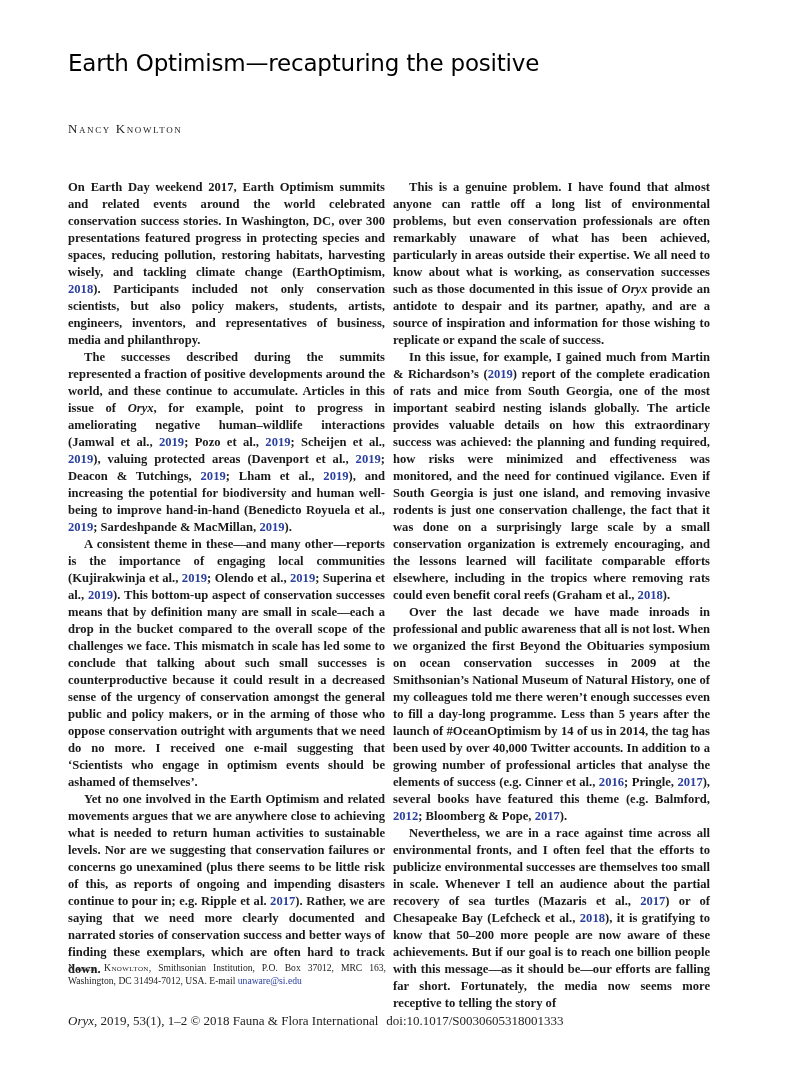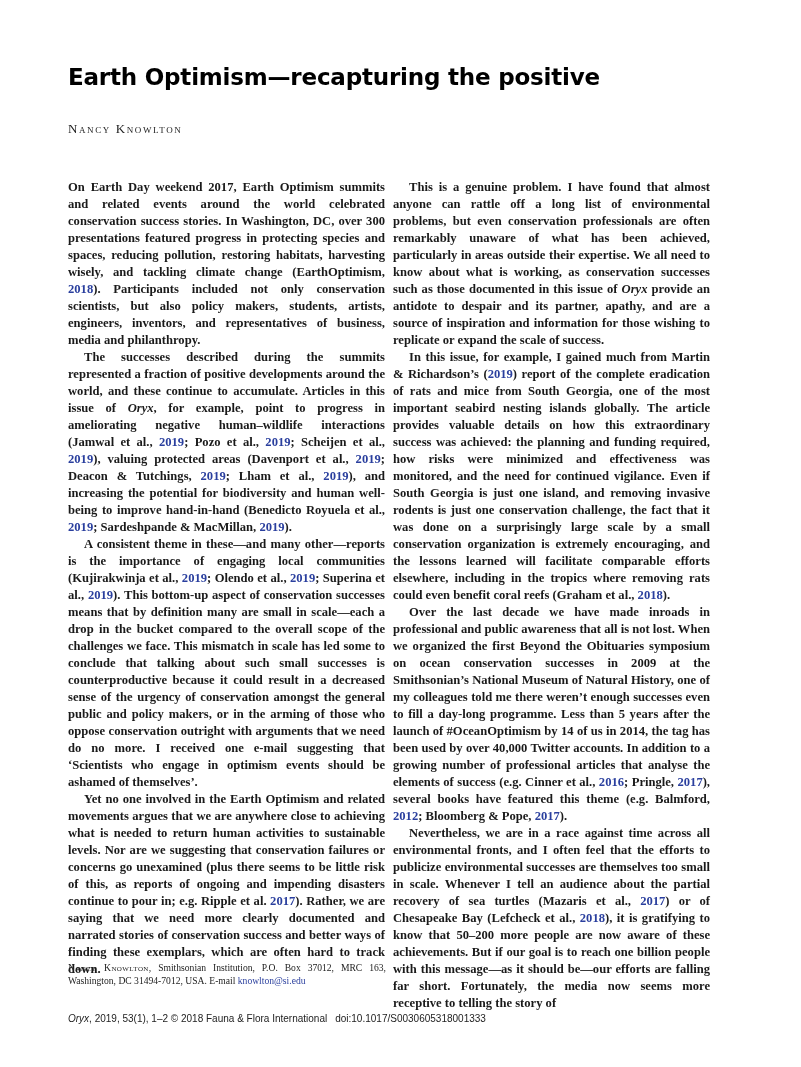--- a/index.html
+++ b/index.html
@@ -1,19 +1,19 @@
 <!DOCTYPE html>
 <html><head>
 <meta charset="utf-8">
 <style>
   html, body { margin: 0; padding: 0; background: #ffffff; }
   body { width: 801px; height: 1067px; position: relative; overflow: hidden; color: #1a1a1a; }
   .title {
-    position: absolute; left: 68px; top: 64px; margin: 0;
-    font-family: "DejaVu Sans", sans-serif; font-weight: bold; font-size: 23px;
+    position: absolute; left: 68px; top: 50px; margin: 0;
+    font-family: "DejaVu Sans", sans-serif; font-weight: normal; font-size: 23px;
     letter-spacing: -0.2px; color: #000;
   }
   .author {
     position: absolute; left: 68px; top: 121px;
     font-family: "Liberation Serif", serif; font-size: 13px; letter-spacing: 1.6px;
     font-variant: small-caps; color: #222;
   }
   .col {
     position: absolute; top: 179px; width: 317px;
     font-family: "Liberation Serif", serif; font-size: 12.6px; line-height: 17.0px;
@@ -26,21 +26,21 @@
   .ref { color: #2a3f9e; }
   .affil {
     position: absolute; left: 68px; top: 962px; width: 318px;
     font-family: "Liberation Serif", serif; font-size: 9.6px; line-height: 12.5px;
     text-align: justify; color: #222;
   }
   .affil .sc { font-variant: small-caps; letter-spacing: 0.4px; }
   .affil .email { color: #2a3f9e; }
   .footer {
     position: absolute; left: 68px; top: 1013px;
-    font-family: Liberation Sans, sans-serif; font-size: 10px; color: #222;
+    font-family: Liberation Serif, serif; font-size: 13px; color: #222;
     white-space: nowrap;
   }
   .footer .journal { font-style: italic; }
   .footer .doi { margin-left: 8px; }
 </style>
 </head>
 <body>
 
 <h1 class="title">Earth Optimism—recapturing the positive</h1>
 <div class="author">Nancy Knowlton</div>
@@ -52,15 +52,15 @@
   <p><span>Yet no one involved in the Earth Optimism and related movements argues that we are anywhere close to achieving what is needed to return human activities to sustainable levels. Nor are we suggesting that conservation failures or concerns go unexamined (plus there seems to be little risk of this, as reports of ongoing and impending disasters continue to pour in; e.g. Ripple et al. </span><a class="ref">2017</a><span>). Rather, we are saying that we need more clearly documented and narrated stories of conservation success and better ways of finding these exemplars, which are often hard to track down.</span></p>
 </div>
 
 <div class="col col-right">
   <p><span>This is a genuine problem. I have found that almost anyone can rattle off a long list of environmental problems, but even conservation professionals are often remarkably unaware of what has been achieved, particularly in areas outside their expertise. We all need to know about what is working, as conservation successes such as those documented in this issue of </span><i>Oryx</i><span> provide an antidote to despair and its partner, apathy, and are a source of inspiration and information for those wishing to replicate or expand the scale of success.</span></p>
   <p><span>In this issue, for example, I gained much from Martin &amp; Richardson’s (</span><a class="ref">2019</a><span>) report of the complete eradication of rats and mice from South Georgia, one of the most important seabird nesting islands globally. The article provides valuable details on how this extraordinary success was achieved: the planning and funding required, how risks were minimized and effectiveness was monitored, and the need for continued vigilance. Even if South Georgia is just one island, and removing invasive rodents is just one conservation challenge, the fact that it was done on a surprisingly large scale by a small conservation organization is extremely encouraging, and the lessons learned will facilitate comparable efforts elsewhere, including in the tropics where removing rats could even benefit coral reefs (Graham et al., </span><a class="ref">2018</a><span>).</span></p>
   <p><span>Over the last decade we have made inroads in professional and public awareness that all is not lost. When we organized the first Beyond the Obituaries symposium on ocean conservation successes in 2009 at the Smithsonian’s National Museum of Natural History, one of my colleagues told me there weren’t enough successes even to fill a day-long programme. Less than 5 years after the launch of #OceanOptimism by 14 of us in 2014, the tag has been used by over 40,000 Twitter accounts. In addition to a growing number of professional articles that analyse the elements of success (e.g. Cinner et al., </span><a class="ref">2016</a><span>; Pringle, </span><a class="ref">2017</a><span>), several books have featured this theme (e.g. Balmford, </span><a class="ref">2012</a><span>; Bloomberg &amp; Pope, </span><a class="ref">2017</a><span>).</span></p>
   <p><span>Nevertheless, we are in a race against time across all environmental fronts, and I often feel that the efforts to publicize environmental successes are themselves too small in scale. Whenever I tell an audience about the partial recovery of sea turtles (Mazaris et al., </span><a class="ref">2017</a><span>) or of Chesapeake Bay (Lefcheck et al., </span><a class="ref">2018</a><span>), it is gratifying to know that 50–200 more people are now aware of these achievements. But if our goal is to reach one billion people with this message—as it should be—our efforts are falling far short. Fortunately, the media now seems more receptive to telling the story of</span></p>
 </div>
 
-<div class="affil"><span class="sc">Nancy Knowlton</span><span>, Smithsonian Institution, P.O. Box 37012, MRC 163, Washington, DC 31494-7012, USA. E-mail </span><a class="email">knowlton@si.edu</a></div>
+<div class="affil"><span class="sc">Nancy Knowlton</span><span>, Smithsonian Institution, P.O. Box 37012, MRC 163, Washington, DC 31494-7012, USA. E-mail </span><a class="email">unaware@si.edu</a></div>
 
 <div class="footer"><span class="journal">Oryx</span><span>, 2019, 53(1), 1–2 © 2018 Fauna &amp; Flora International</span><span class="doi">doi:10.1017/S0030605318001333</span></div>
 
 </body></html>

